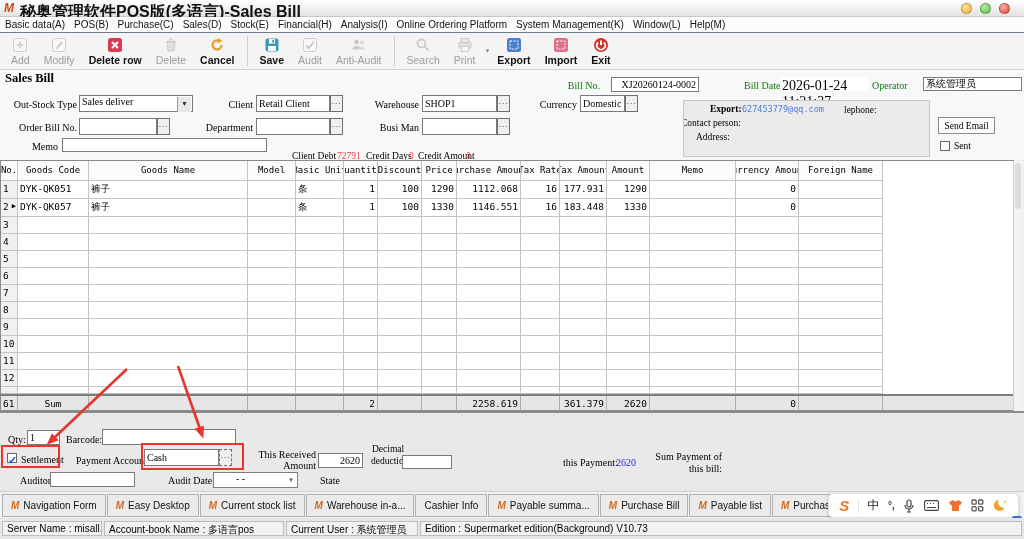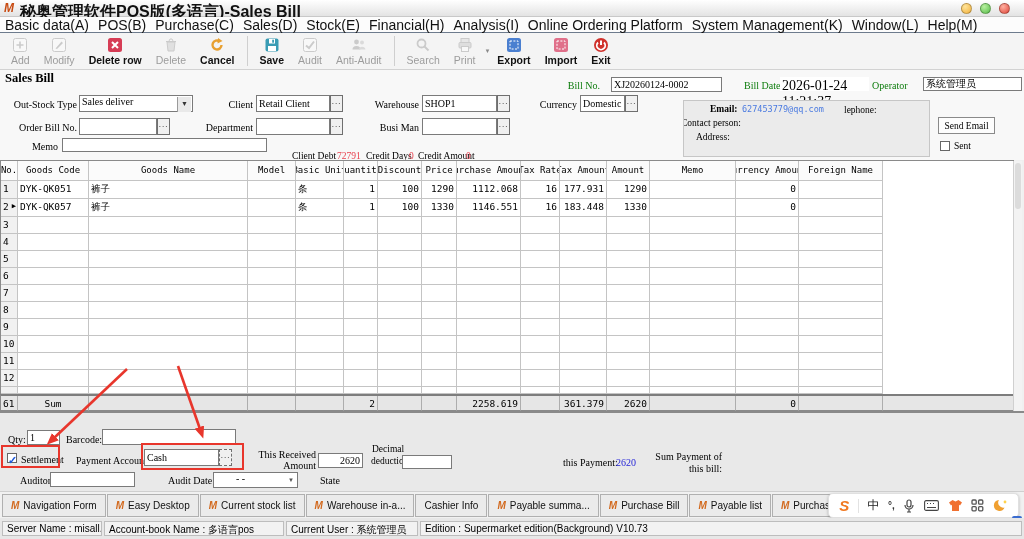--- a/index.html
+++ b/index.html
@@ -12,21 +12,21 @@
   .app-logo { position:absolute; left:4px; top:1px; font-weight:bold; font-size:12px; color:#c84a10; font-style:italic; }
   .win-title { position:absolute; left:20px; top:2px; font-size:16px; font-weight:bold; color:#111; }
   .winbtn { position:absolute; top:3px; width:11px; height:11px; border-radius:50%; border:1px solid rgba(0,0,0,.25); }
   .wb-min { left:961px; background:radial-gradient(circle at 35% 30%, #ffe49a, #f2b13c); }
   .wb-max { left:980px; background:radial-gradient(circle at 35% 30%, #b8f0a0, #58bd4a); }
   .wb-close { left:999px; background:radial-gradient(circle at 35% 30%, #ffb0a0, #e0463a); }
 
   
   .menubar { position:absolute; left:0; top:17px; width:1024px; height:16px; background:#fcfcfc;
     border-bottom:1px solid #6d7b8d; display:flex; align-items:center; padding-left:5px; gap:9px; }
-  .menu-item { font-size:14px; color:#111; white-space:nowrap; cursor:default; }
+  .menu-item { font-size:10px; color:#111; white-space:nowrap; cursor:default; }
 
   
   .toolbar { position:absolute; left:0; top:33px; width:1024px; height:37px; background:#f4f4f4;
     border-bottom:1px solid #d2d2d2; display:flex; align-items:center; padding-left:4px; }
   .tb-btn { display:flex; flex-direction:column; align-items:center; justify-content:center;
     height:34px; padding:0 7px; background:none; border:none; }
   .tb-btn .ic { width:16px; height:16px; display:block; }
   .tb-btn .cap { font-size:10.5px; margin-top:1px; color:#111; font-weight:bold; white-space:nowrap;
     font-family:"Liberation Sans", sans-serif; }
   .tb-btn.disabled .cap { color:#9c9c9c; font-weight:normal; }
@@ -264,21 +264,21 @@
             </svg></span>
           <span class="cap">Exit</span>
         </button>
       </div>
     </div>
 
   <div class="formarea">
     <div class="sec-title">Sales Bill</div>
 
     <div class="lbl green" style="left:560px;top:10px;width:40px;text-align:right;">Bill No.</div>
-    <input class="fld" style="left: 611px; top: 7px; width: 111px; height: 15px;" value="XJ20260124-0002">
+    <input class="fld" style="left: 611px; top: 7px; width: 88px; height: 15px; text-align: right;" value="XJ20260124-0002">
     <div class="lbl green" style="left:744px;top:10px;">Bill Date</div>
     <div class="plain-val" style="left:780px;top:7px;width:89px;height:14px;">2026-01-24 11:21:37</div>
     <div class="lbl green" style="left:872px;top:10px;">Operator</div>
     <input class="fld" style="left: 923px; top: 7px; width: 99px; height: 14px;" value="系统管理员">
 
     <div class="lbl r" style="left:0;top:29px;width:77px;">Out-Stock Type</div>
     <div class="fld" style="left:79px;top:25px;width:114px;height:17px;">
       <span>Sales deliver</span>
       <span class="combo-arrow">▼</span>
     </div>
@@ -301,21 +301,21 @@
 
     <div class="lbl r" style="left:180px;top:52px;width:73px;">Department</div>
     <input class="fld" style="left: 256px; top: 48px; width: 74px; height: 17px;" value="">
     <div class="ell" style="left:330px;top:48px;">...</div>
 
     <div class="lbl r" style="left:352px;top:52px;width:67px;">Busi Man</div>
     <input class="fld" style="left: 422px; top: 48px; width: 75px; height: 17px;" value="">
     <div class="ell" style="left:497px;top:48px;">...</div>
 
     <div class="contact-panel">
-      <span class="cp-line" style="left:26px;top:3px;font-weight:bold;">Email:</span>
+      <span class="cp-line" style="left:26px;top:3px;font-weight:bold;">Export:</span>
       <span class="cp-line email-link" style="left:58px;top:3px;font-family:'DejaVu Sans Mono',monospace;font-size:8.5px;">627453779@qq.com</span>
       <span class="cp-line" style="left:160px;top:4px;">lephone:</span>
       <span class="cp-line" style="left:-3px;top:17px;">Contact person:</span>
       <span class="cp-line" style="left:12px;top:31px;">Address:</span>
     </div>
     <button class="btn send-email">Send Email</button>
     <span class="chk" style="position:absolute;left:940px;top:71px;"></span>
     <span class="lbl" style="left:954px;top:71px;font-size:9.5px;">Sent</span>
 
     <div class="lbl r" style="left:0;top:71px;width:58px;">Memo</div>

